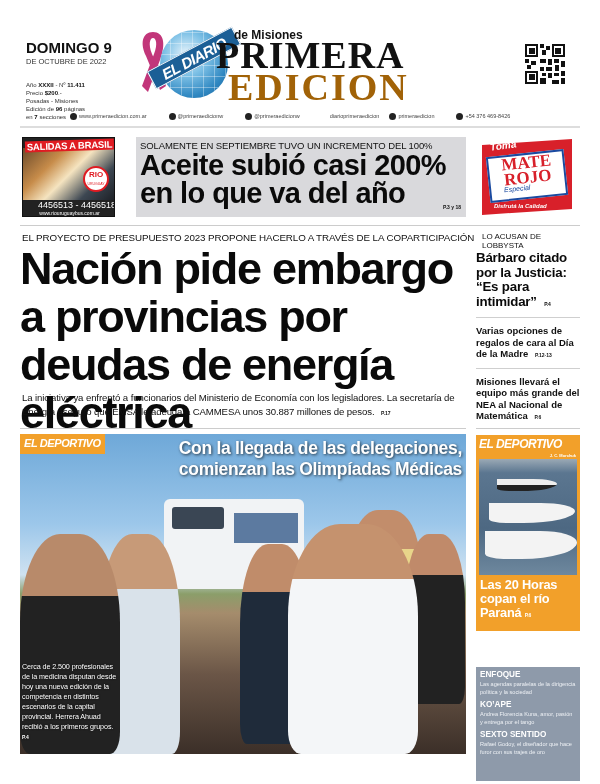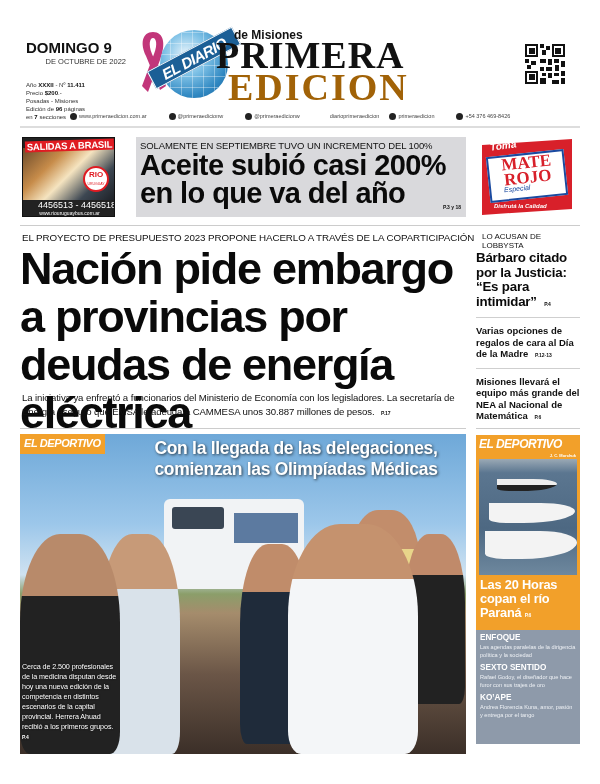--- a/index.html
+++ b/index.html
@@ -3,21 +3,21 @@
 <meta charset="utf-8">
 <style>
   * { box-sizing: border-box; margin: 0; padding: 0; }
   html, body { width: 600px; height: 784px; background: #ffffff; overflow: hidden; }
   body { position: relative; font-family: "Liberation Sans", sans-serif; color: #111; }
 
   
   .masthead { position: absolute; left: 0; top: 0; width: 600px; height: 128px; }
   .issue-info { position: absolute; left: 26px; top: 39px; width: 100px; line-height: 1.2; }
   .issue-day { font-size: 15px; font-weight: bold; color: #111; }
-  .issue-date { font-size: 7.5px; color: #333; margin-bottom: 15px; text-align: right; }
+  .issue-date { font-size: 7.5px; color: #333; margin-bottom: 15px; }
   .issue-line { font-size: 6px; color: #333; line-height: 1.35; }
   .issue-line b { color: #111; }
 
   .logo { position: absolute; left: 132px; top: 22px; width: 360px; height: 88px; }
   .ribbon { position: absolute; left: 6px; top: 8px; width: 30px; height: 76px; }
   .globe { position: absolute; left: 28px; top: 8px; width: 68px; height: 68px; border-radius: 50%;
     background: radial-gradient(circle at 38% 35%, #e6f3fb 0%, #7ec1e6 35%, #2f87c1 70%, #1b5f96 100%);
     overflow: hidden; }
   .globe::before { content:""; position:absolute; inset:0; border-radius:50%;
     background:
@@ -100,41 +100,41 @@
   .photo-main .bus::after { content:""; position:absolute; left:70px; top:14px; width:64px; height:30px; background:#5c7aa0; }
   .person { position: absolute; border-radius: 50% 50% 40% 40%; }
   .p1 { left: 0; top: 100px; width: 100px; height: 220px; background: linear-gradient(180deg,#b88a6a 0 28%, #222 28% 100%); border-radius: 40% 40% 10% 10%; }
   .p2 { left: 80px; top: 100px; width: 80px; height: 220px; background: linear-gradient(180deg,#c79a78 0 25%, #d9e2ea 25% 100%); border-radius: 40% 40% 10% 10%; }
   .p3 { left: 220px; top: 110px; width: 70px; height: 200px; background: linear-gradient(180deg,#c08c6a 0 24%, #1f2b3a 24% 100%); border-radius: 40% 40% 10% 10%; }
   .p4 { left: 268px; top: 90px; width: 130px; height: 230px; background: linear-gradient(180deg,#c5926e 0 24%, #f4f6f8 24% 100%); border-radius: 40% 40% 10% 10%; }
   .p5 { left: 330px; top: 76px; width: 70px; height: 130px; background: linear-gradient(180deg,#c28d6b 0 30%, #e8d58a 30% 100%); border-radius: 40% 40% 10% 10%; }
   .p6 { left: 385px; top: 100px; width: 60px; height: 170px; background: linear-gradient(180deg,#c08a6a 0 24%, #222 24% 100%); border-radius: 40% 40% 10% 10%; }
   .photo-tag { position: absolute; left: 0; top: 0; width: 85px; height: 20px; background: #f2a02a; color: #fff;
     font-size: 11px; font-weight: bold; font-style: italic; padding: 3px 4px; letter-spacing: -0.4px; }
-  .photo-headline { position: absolute; left: 110px; top: 4px; width: 332px; text-align: center; color: #fff; font-size: 17.5px;
+  .photo-headline { position: absolute; left: 110px; top: 4px; width: 332px; text-align: right; color: #fff; font-size: 17.5px;
     font-weight: bold; line-height: 21px; letter-spacing: -0.3px; text-shadow: 1px 1px 3px rgba(0,0,0,0.7); }
   .photo-caption { position: absolute; left: 2px; top: 228px; width: 96px; color: #fff; font-size: 7.2px; line-height: 10px;
     text-shadow: 0 0 2px rgba(0,0,0,0.8); letter-spacing: -0.1px; }
   .photo-caption .pg { font-size: 5px; font-weight: bold; }
 
   
   .dep-box { position: absolute; left: 476px; top: 435px; width: 104px; height: 196px; background: #f2a02a; }
   .dep-tag { position: absolute; left: 3px; top: 2px; font-size: 12px; font-weight: bold; font-style: italic; color: #fff; letter-spacing: -0.5px; }
   .dep-credit { position: absolute; right: 4px; top: 18px; font-size: 4px; color: #fff; font-weight: bold; }
   .dep-photo { position: absolute; left: 3px; top: 24px; width: 98px; height: 116px;
     background: linear-gradient(180deg, #9aa9b5 0%, #5b7690 12%, #4d6882 60%, #6e889e 100%); overflow: hidden; }
   .boat { position: absolute; background: #f3f3f3; border-radius: 0 40% 60% 20%; }
   .b1 { left: 18px; top: 20px; width: 60px; height: 12px; background: linear-gradient(180deg,#eee 50%,#222 50%); }
   .b2 { left: 10px; top: 44px; width: 86px; height: 20px; }
   .b3 { left: 6px; top: 72px; width: 92px; height: 28px; }
   .dep-title { position: absolute; left: 4px; top: 143px; width: 98px; font-size: 12.8px; font-weight: bold; line-height: 14px; color: #fff; letter-spacing: -0.2px; }
   .dep-title .pg { font-size: 5px; }
 
   
-  .sections-box { position: absolute; left: 476px; top: 630px; width: 104px; height: 114px; background: #8e9aaa; padding: 3px 4px; }
+  .sections-box { position: absolute; left: 476px; top: 667px; width: 104px; height: 114px; background: #8e9aaa; padding: 3px 4px; }
   .sec-item { margin-bottom: 4px; }
   .sec-title { font-size: 8.2px; font-weight: bold; color: #fff; line-height: 10px; }
   .sec-desc { font-size: 5.6px; color: #eef1f5; line-height: 8px; }
 </style>
 </head>
 <body>
 
 <header class="masthead">
   <div class="issue-info">
     <div class="issue-day">DOMINGO 9</div>
@@ -302,20 +302,20 @@
     <span class="pg">P.6</span>
   </div>
 </article>
 
 <aside class="sections-box">
   <div class="sec-item">
     <div class="sec-title">ENFOQUE</div>
     <div class="sec-desc">Las agendas paralelas de la dirigencia política y la sociedad</div>
   </div>
   <div class="sec-item">
+    <div class="sec-title">KO’APE</div>
+    <div class="sec-desc">Andrea Florencia Kuna, amor, pasión y entrega por el tango</div>
+  </div>
+  <div class="sec-item">
     <div class="sec-title">SEXTO SENTIDO</div>
     <div class="sec-desc">Rafael Godoy, el diseñador que hace furor con sus trajes de oro</div>
   </div>
-  <div class="sec-item">
-    <div class="sec-title">KO’APE</div>
-    <div class="sec-desc">Andrea Florencia Kuna, amor, pasión y entrega por el tango</div>
-  </div>
 </aside>
 
 </body></html>

